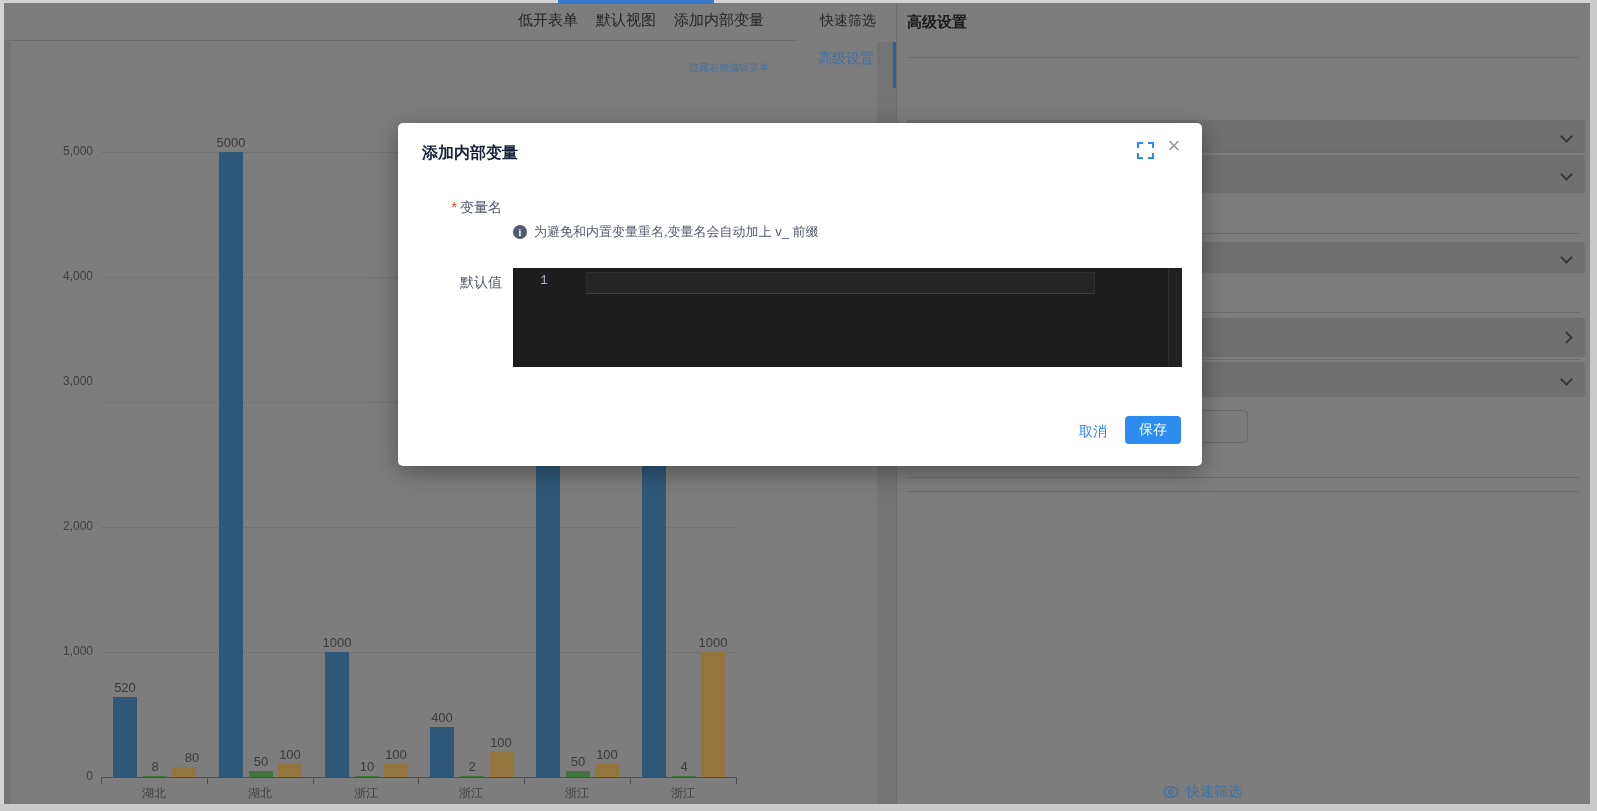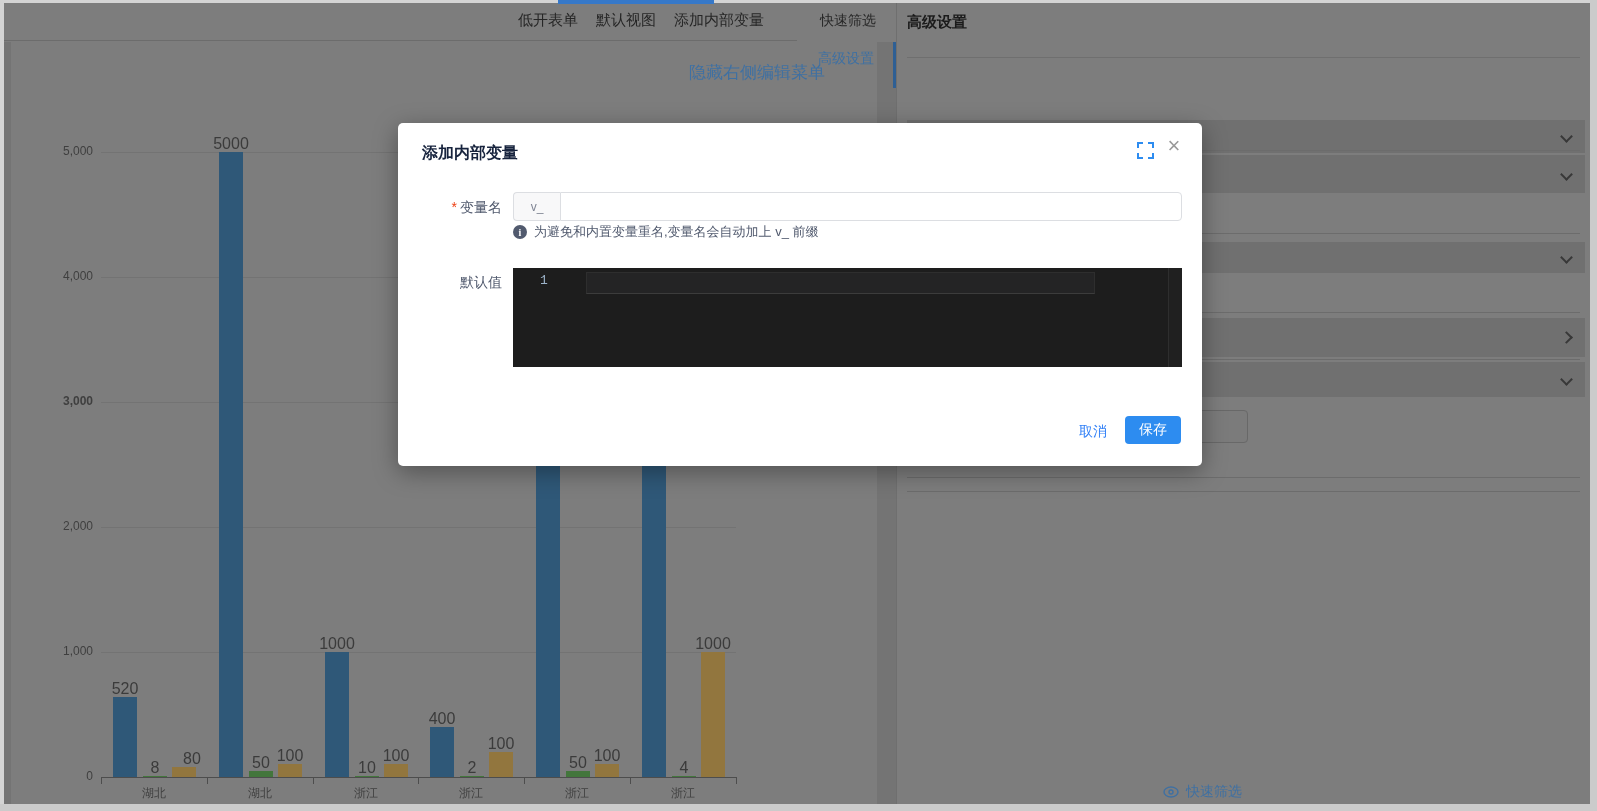--- a/index.html
+++ b/index.html
@@ -16,30 +16,30 @@
 
   
   .topbar-divider{left:4px;top:40px;width:793px;height:1px;background:#6c6c6c;}
   .top-tabs{left:518px;top:0;height:40px;display:flex;align-items:center;gap:18px;}
   .top-tab{font-size:15px;color:#262626;white-space:nowrap;cursor:pointer;}
 
   
   .gutter-left{left:4px;top:42px;width:7px;height:769px;background:#747474;}
   .gutter-mid{left:877px;top:42px;width:19px;height:769px;background:#747474;}
 
-  .hide-menu-link{left:689px;top:61px;font-size:17px;color:#3f70a2;white-space:nowrap;cursor:pointer;}
+  .hide-menu-link{left:689px;top:61px;font-size:10px;color:#3f70a2;white-space:nowrap;cursor:pointer;}
 
   
   .gridline{height:1px;background:#737373;}
   .axis-line{height:1px;background:#4d4d4d;}
   .axis-tick{width:1px;height:7px;background:#4d4d4d;}
   .ytick{font-size:12px;color:#3f3f3f;text-align:right;width:60px;}
   .xtick{font-size:12px;color:#3f3f3f;text-align:center;width:80px;}
   .bar{position:absolute;}
-  .bar-label{position:absolute;font-size:16px;color:#3b3b3b;text-align:center;width:50px;}
+  .bar-label{position:absolute;font-size:13px;color:#3b3b3b;text-align:center;width:50px;}
 
   
   .side-tab{font-size:14px;white-space:nowrap;cursor:pointer;}
   .side-tab.inactive{color:#262626;}
   .side-tab.active{color:#3f70a2;}
   .side-tab-indicator{left:893px;top:42px;width:3px;height:46px;background:#2e5f94;}
   .panel-vborder{left:896px;top:0;width:1px;height:811px;background:#6f6f6f;}
 
   
   .panel-title{left:907px;top:13px;font-size:15px;font-weight:bold;color:#1b1b1b;}
@@ -104,21 +104,21 @@
   <div class="abs gutter-mid"></div>
 
   <div class="abs hide-menu-link">隐藏右侧编辑菜单</div>
   <div class="abs" id="chart-area" style="left:0;top:0;width:877px;height:811px;">
       <div class="abs ytick" style="left: 33px; top: 769px;">0</div>
       <div class="abs gridline" style="left: 101px; top: 652px; width: 635px;"></div>
       <div class="abs ytick" style="left: 33px; top: 644px;">1,000</div>
       <div class="abs gridline" style="left: 101px; top: 527px; width: 635px;"></div>
       <div class="abs ytick" style="left: 33px; top: 519px;">2,000</div>
       <div class="abs gridline" style="left: 101px; top: 402px; width: 635px;"></div>
-      <div class="abs ytick" style="left: 33px; top: 394px; font-weight: bold;">3,000</div>
+      <div class="abs ytick" style="left: 33px; top: 374px;">3,000</div>
       <div class="abs gridline" style="left: 101px; top: 277px; width: 635px;"></div>
       <div class="abs ytick" style="left: 33px; top: 269px;">4,000</div>
       <div class="abs gridline" style="left: 101px; top: 152px; width: 635px;"></div>
       <div class="abs ytick" style="left: 33px; top: 144px;">5,000</div>
       <div class="abs axis-line" style="left: 101px; top: 777px; width: 635px;"></div>
       <div class="abs axis-tick" style="left: 101px; top: 777px;"></div>
       <div class="abs axis-tick" style="left: 207px; top: 777px;"></div>
       <div class="abs axis-tick" style="left: 313px; top: 777px;"></div>
       <div class="abs axis-tick" style="left: 418px; top: 777px;"></div>
       <div class="abs axis-tick" style="left: 524px; top: 777px;"></div>
@@ -222,24 +222,20 @@
           <path d="M11 1 H16 V6"></path>
           <path d="M16 11 V16 H11"></path>
           <path d="M6 16 H1 V11"></path>
       </svg>
     </div>
     <div class="modal-close">×</div>
 
     <div class="form-label" style="left:14px;top:76px;">
       <span class="req-star">*</span><span>变量名</span>
     </div>
-    <div class="input-group">
-      <span class="input-addon">v_</span>
-      <input class="input-box" value="" style="">
-    </div>
     <div class="help-row">
       <span class="info-icon">i</span>
       <span>为避免和内置变量重名,变量名会自动加上 v_ 前缀</span>
     </div>
 
     <div class="form-label" style="left:14px;top:151px;">默认值</div>
     <div class="code-editor">
       <div class="gutter-num">1</div>
       <div class="editor-line"></div>
       <div class="editor-scroll-divider"></div>

